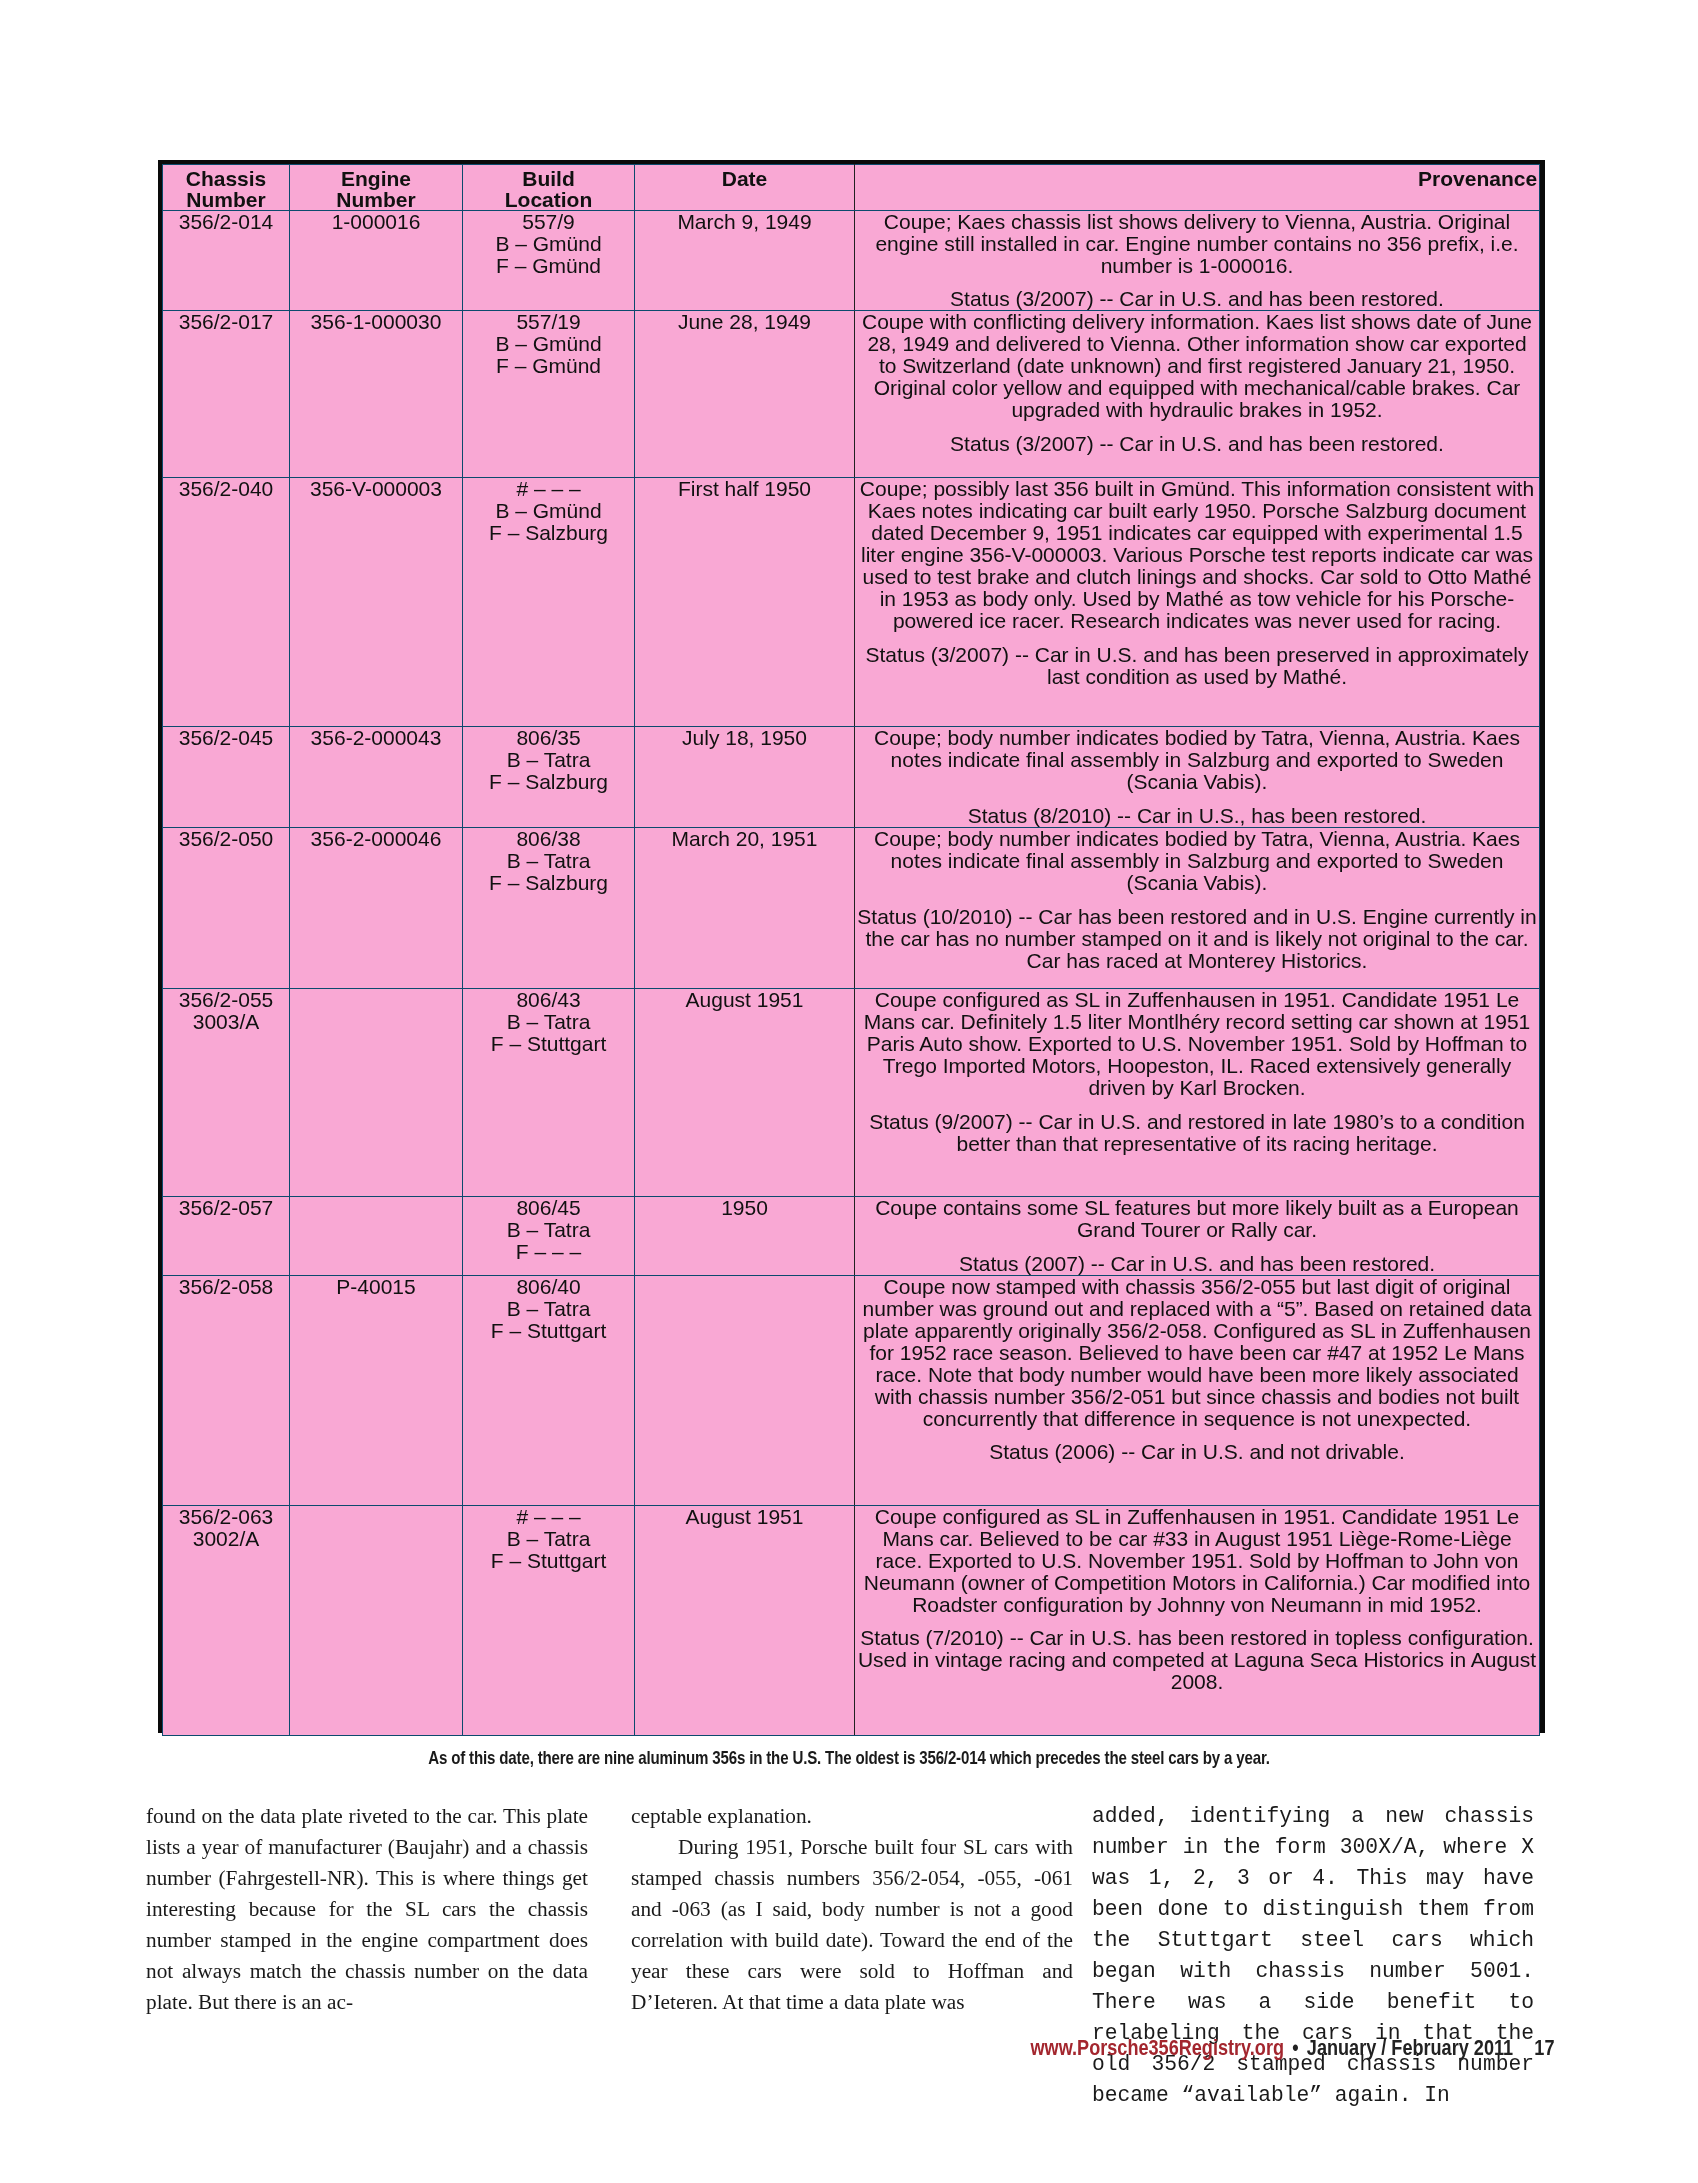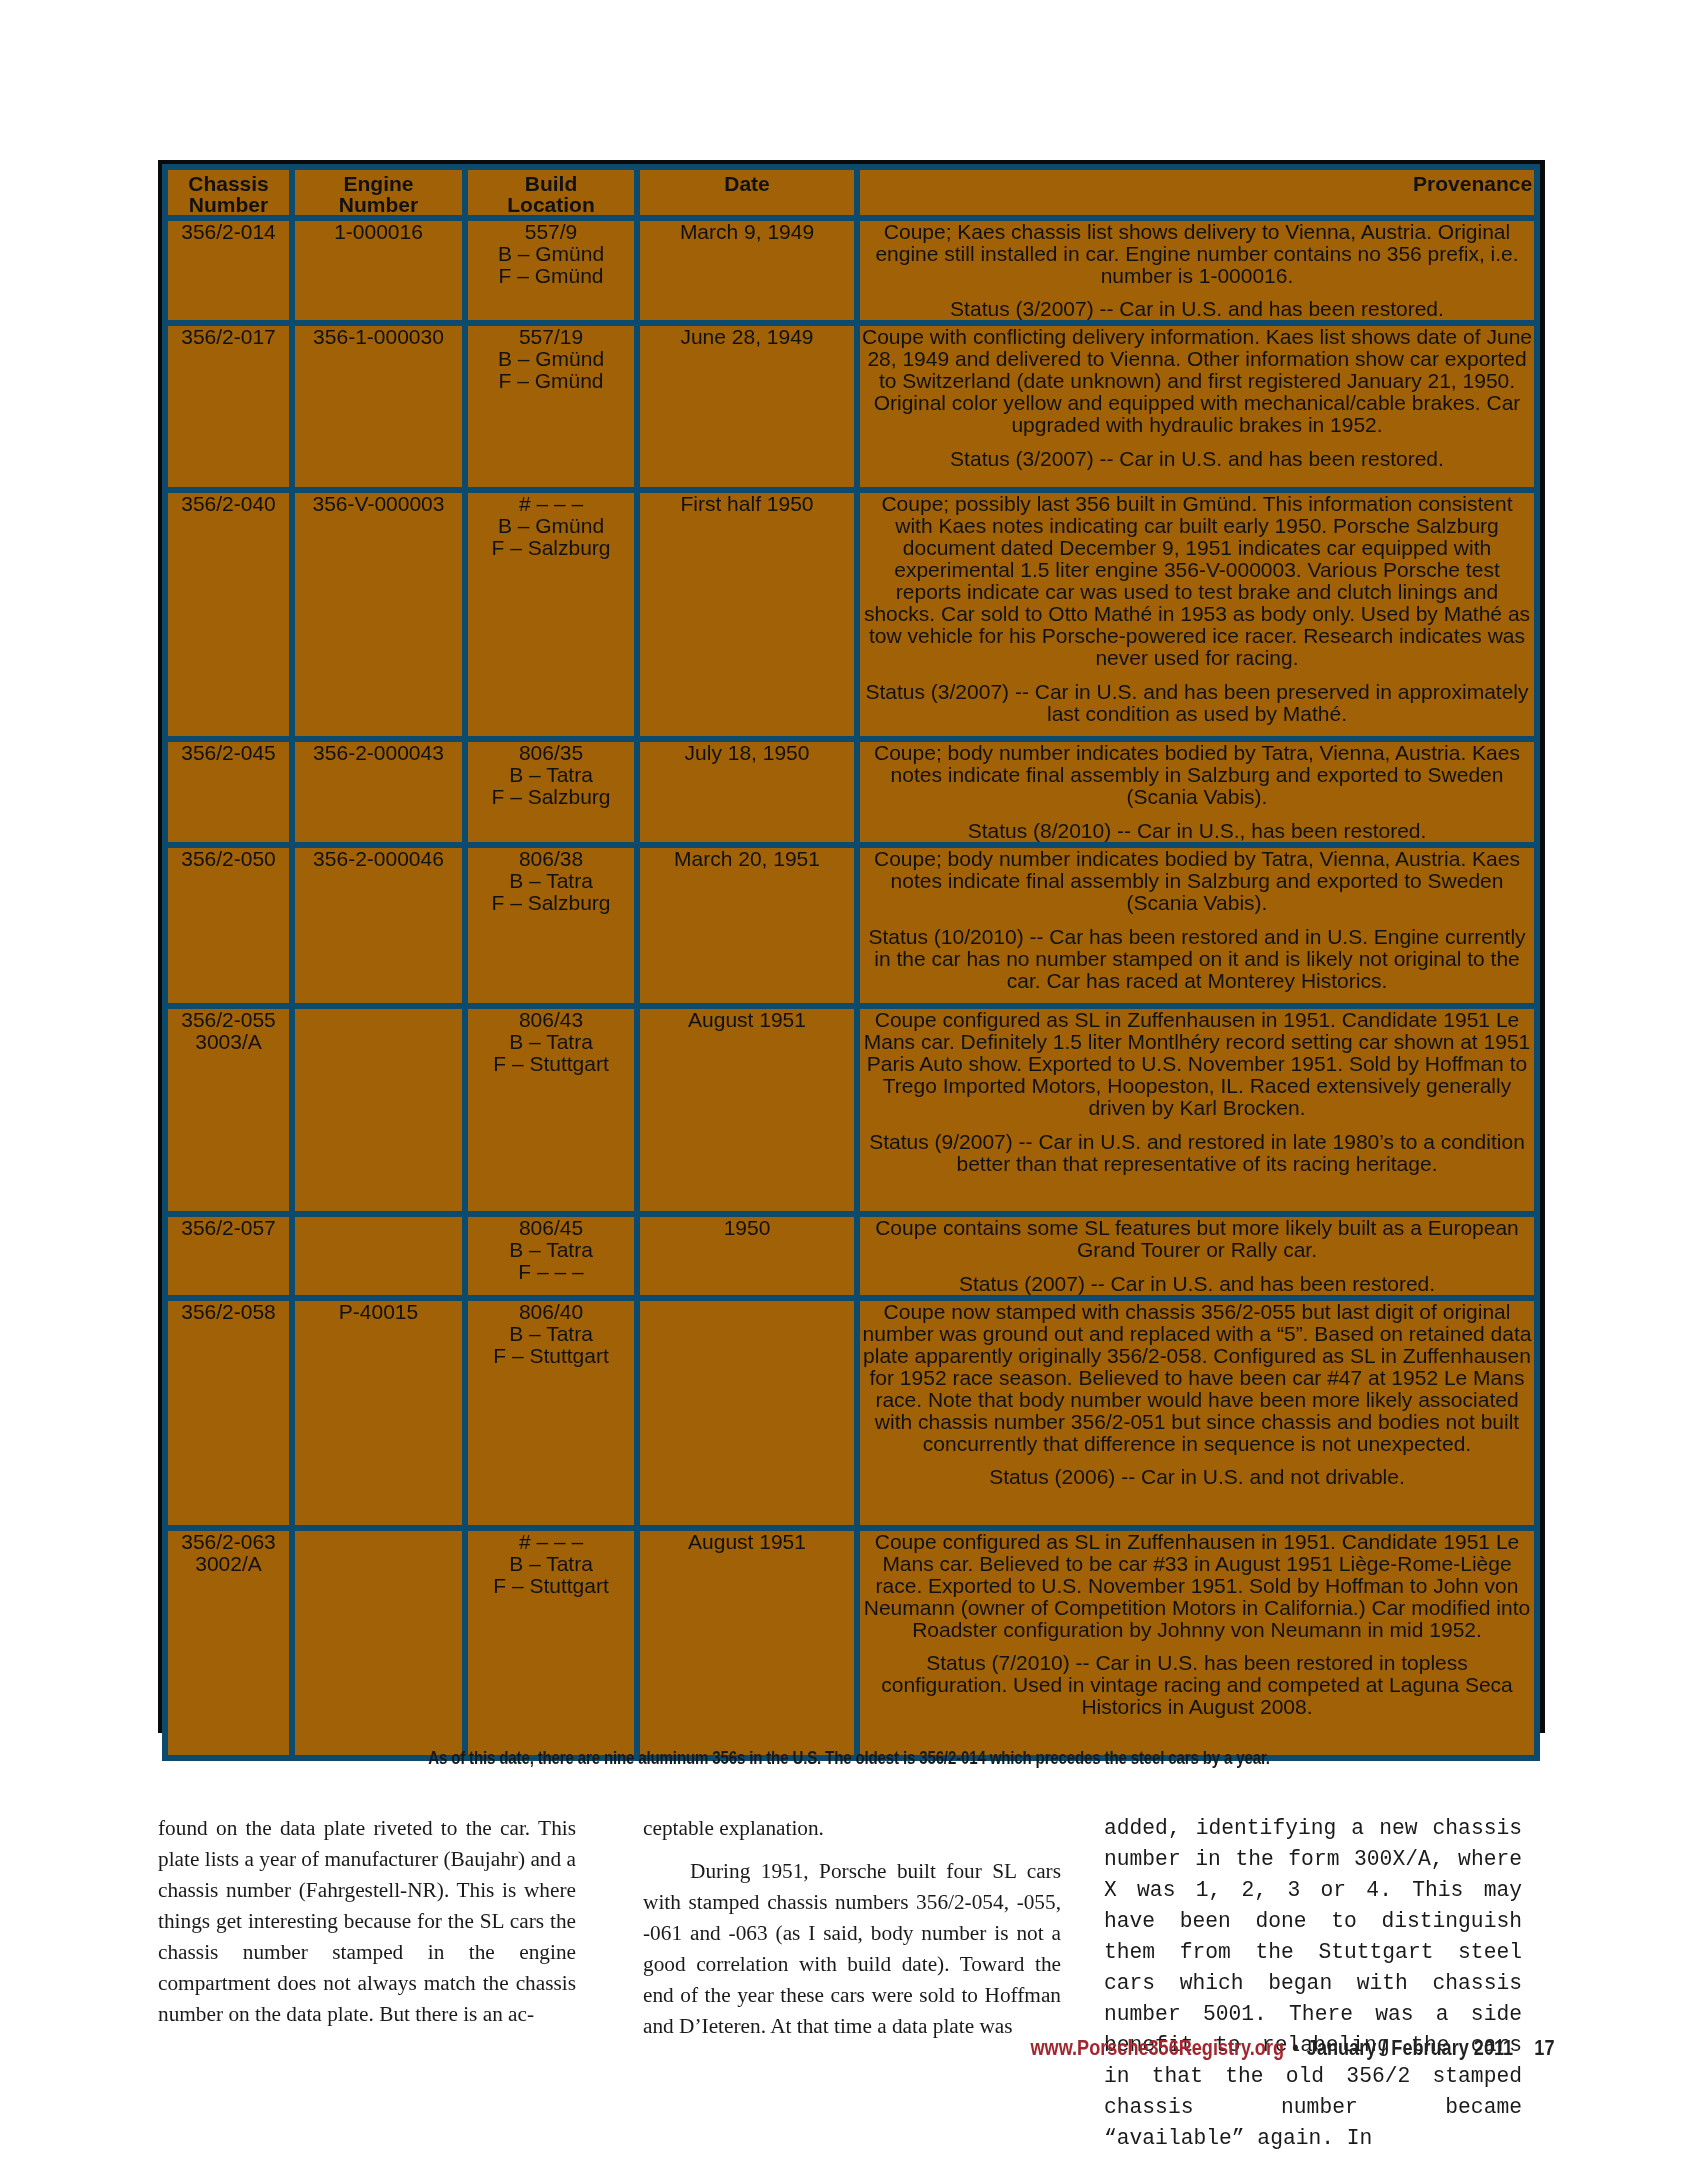--- a/index.html
+++ b/index.html
@@ -10,21 +10,21 @@
     width: 1387px; height: 1573px;
     border: 4.9px solid #0a0a0a; border-right-width: 5.8px; border-bottom-width: 5.8px;
     box-sizing: border-box; background: #ccfccc;
   }
   table.reg {
     border-collapse: collapse; width: 100%; height: 100%;
     table-layout: fixed;
     font-family: "Liberation Sans", sans-serif; font-size: 21px; line-height: 22px; color: #111;
   }
   table.reg th, table.reg td {
-    border: 6px solid #0c4a6e; vertical-align: top; padding: 0 1.9px; background: #a16207;
+    border: 1px solid #0c4a6e; vertical-align: top; padding: 0 1.9px; background: #f9a8d4;
   }
   table.reg th { font-weight: bold; text-align: center; font-size: 21px; line-height: 21px; padding-top: 2.9px; }
   table.reg th.prov-h { text-align: right; }
   col.c1 { width: 127px; } col.c2 { width: 173px; } col.c3 { width: 172px; } col.c4 { width: 220px; }
   td.center { text-align: center; }
   td.left { text-align: center; }
   td.date { border-right: 1.5px solid #222 !important; }
   th.date-h { border-right: 1.5px solid #222 !important; }
   .multiline { white-space: pre-line; }
   .prov-text { display: block; }
@@ -34,21 +34,21 @@
     position: absolute; left: 0; width: 1698px; top: 1747px; text-align: center;
     font-family: "Liberation Sans", sans-serif; font-weight: bold; font-size: 18.4px;
     transform: scaleX(0.82); transform-origin: 849px 0; color: #1a1a1a; letter-spacing: -0.2px;
   }
 
   .col-body {
     position: absolute; top: 1801px; width: 442px;
     font-family: "Liberation Serif", serif; font-size: 21.3px; line-height: 31px;
     text-align: justify; color: #1a1a1a;
   }
-  .col-body p { margin: 12px; }
+  .col-body p { margin: 0; }
   .col-body p.indent { text-indent: 47px; }
   #col1 { left: 146px; }
   #col2 { left: 631px; }
   #col3 { left: 1092px; font-family: Liberation Mono, monospace; }
 
   .footer {
     position: absolute; top: 2036px; right: 143px;
     font-family: "Liberation Sans", sans-serif; font-size: 21.3px; font-weight: bold;
     transform: scaleX(0.85); transform-origin: right top; white-space: nowrap;
   }

